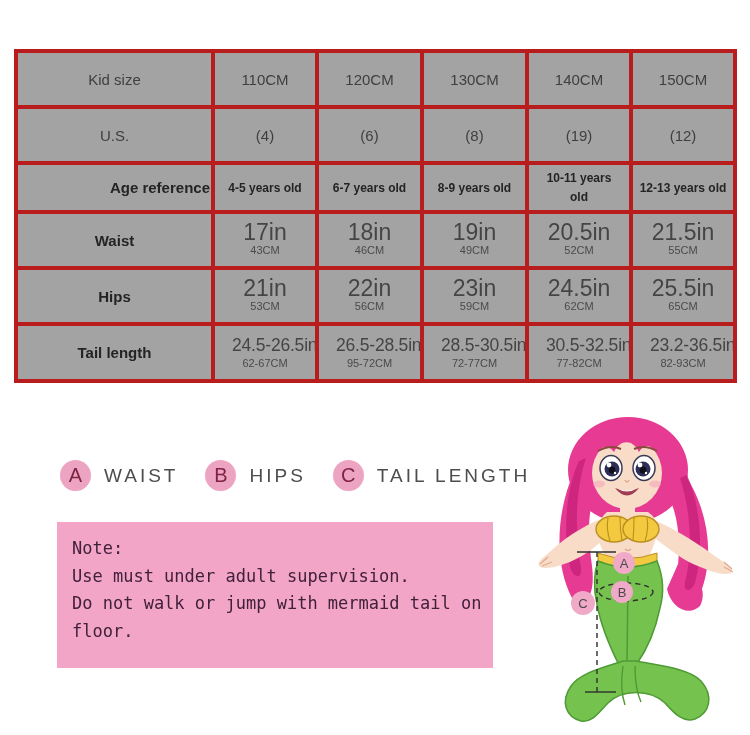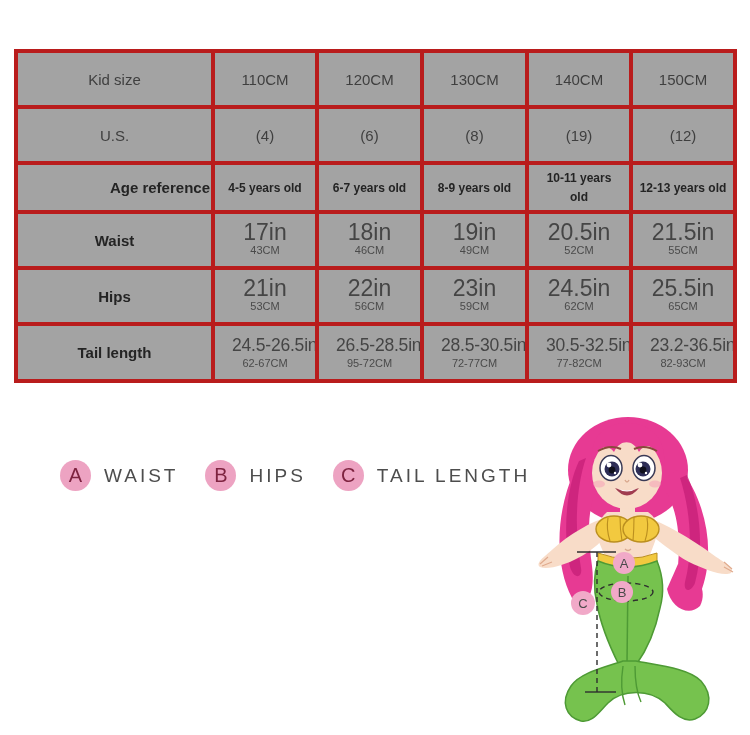--- a/index.html
+++ b/index.html
@@ -171,20 +171,26 @@
     <div class="legend-item">
       <div class="legend-circle">B</div>
       <div class="legend-label">HIPS</div>
     </div>
     <div class="legend-item">
       <div class="legend-circle">C</div>
       <div class="legend-label">TAIL LENGTH</div>
     </div>
   </div>
 
+  <div class="note-box">
+    <div class="note-line">Note:</div>
+    <div class="note-line">Use must under adult supervision.</div>
+    <div class="note-line">Do not walk or jump with mermaid tail on</div>
+    <div class="note-line">floor.</div>
+  </div>
 
   <div class="mermaid-wrap">
     <svg width="222" height="318" viewBox="0 0 222 318">
 
       <g fill="#e73a93">
         <ellipse cx="100" cy="54" rx="60" ry="53"></ellipse>
         <path d="M46,56 C28,96 26,148 44,182 C56,193 68,182 64,150 C60,120 58,90 72,68 Z"></path>
         <path d="M152,52 C180,88 188,140 172,178 C161,191 146,183 150,150 C153,114 148,88 132,66 Z"></path>
         <path d="M150,148 C170,158 180,174 172,190 C161,201 143,192 139,173 Z"></path>
       </g>

